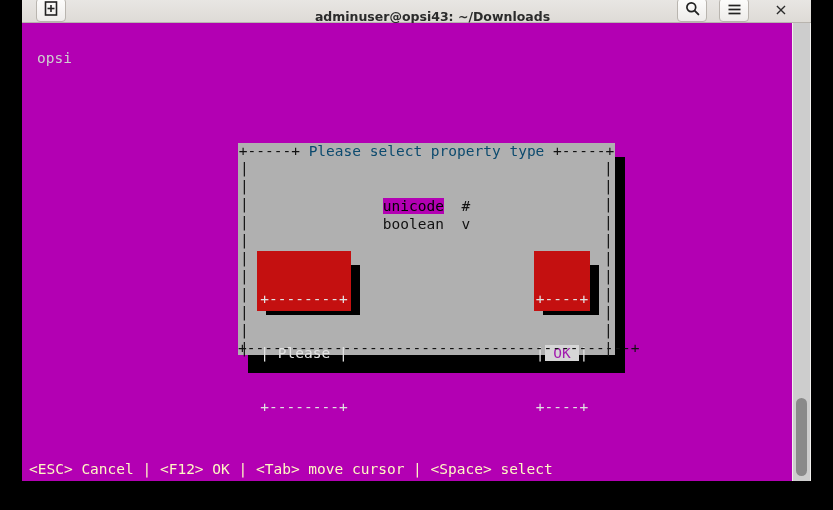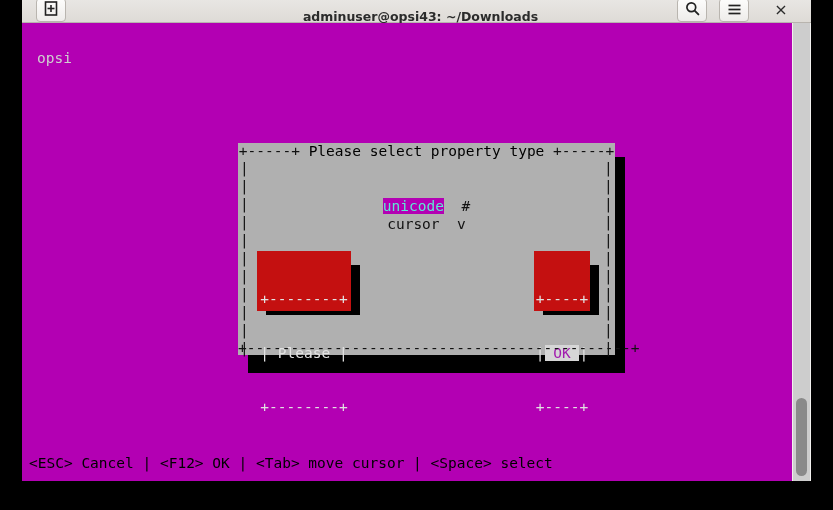--- a/index.html
+++ b/index.html
@@ -61,21 +61,21 @@
     display: flex;
     align-items: center;
     justify-content: center;
     font-family: "DejaVu Sans", sans-serif;
     font-size: 16px;
     color: #2b2b2b;
     line-height: 1;
   }
   #window-title {
     position: absolute;
-    left: 4px; top: 0;
+    left: 16px; top: 0;
     width: 789px; height: 32px;
     display: flex;
     align-items: center;
     justify-content: center;
     font-family: "DejaVu Sans", sans-serif;
     font-size: 12.5px;
     font-weight: bold;
     color: #2b2b2b;
     letter-spacing: 0px;
   }
@@ -94,23 +94,23 @@
   }
   #prompt-line {
     position: absolute;
     left: 15px; top: 26px;
     white-space: pre;
     color: #cfcfcf;
     text-align: center;
   }
   #statusbar {
     position: absolute;
-    left: 7px; bottom: 9px;
-    white-space: pre;
-    color: #000000;
+    left: 7px; bottom: 3px;
+    white-space: pre;
+    color: #fef9c3;
     font-size: 14.5px;
   }
 
   
   #scrollbar-track {
     position: absolute;
     left: 792px; top: 23px;
     width: 19px; height: 458px;
     background: #cdcdcd;
     border-left: 1px solid #f2f1ef;
@@ -146,21 +146,21 @@
   }
   #dialog-titleline {
     position: absolute;
     left: 0; top: -1px;
     width: 377px;
     white-space: pre;
     text-align: center;
     color: #111;
     letter-spacing: 0px;
   }
-  #dialog-titleline .title-text { color: #000000; }
+  #dialog-titleline .title-text { color: #0c4a6e; }
   .vbar-left, .vbar-right {
     position: absolute;
     top: 16px;
     width: 9px;
     white-space: pre;
     color: #111;
     line-height: 18px;
   }
   .vbar-left  { left: 2px; }
   .vbar-right { left: 366px; }
@@ -181,21 +181,21 @@
     text-align: center;
   }
   .option-row {
     white-space: pre;
     color: #111;
     line-height: 18px;
     font-size: 14.5px;
   }
   .option-label.selected {
     background: #b300b3;
-    color: #5eead4;
+    color: #000000;
   }
   .option-marker { color: #111; }
 
   
   .dlg-button-wrap {
     position: absolute;
   }
   #cancel-wrap { left: 19px; top: 108px; }
   #ok-wrap     { left: 296px; top: 108px; }
   .btn-shadow {
@@ -279,21 +279,21 @@
 
     <div id="dialog">
 
       <div id="dialog-titleline"><span>+-----+</span><span>&nbsp;</span><span class="title-text">Please select property type</span><span>&nbsp;</span><span>+-----+</span></div>
 
       <div class="vbar-left">|<br>|<br>|<br>|<br>|<br>|<br>|<br>|<br>|<br>|<br>|</div>
       <div class="vbar-right">|<br>|<br>|<br>|<br>|<br>|<br>|<br>|<br>|<br>|<br>|</div>
 
       <div id="option-list">
         <div class="option-row"><span class="option-label selected">unicode</span><span>&nbsp;&nbsp;</span><span class="option-marker">#</span></div>
-        <div class="option-row"><span class="option-label">cursor</span><span>&nbsp;&nbsp;</span><span class="option-marker">v</span></div>
+        <div class="option-row"><span class="option-label">boolean</span><span>&nbsp;&nbsp;</span><span class="option-marker">v</span></div>
       </div>
 
       <div class="dlg-button-wrap" id="cancel-wrap">
         <div class="btn-shadow"></div>
         <div class="dlg-button" id="cancel-button">
           <span class="btn-line">+--------+</span>
           <span class="btn-line">| Please |</span>
           <span class="btn-line">+--------+</span>
         </div>
       </div>

